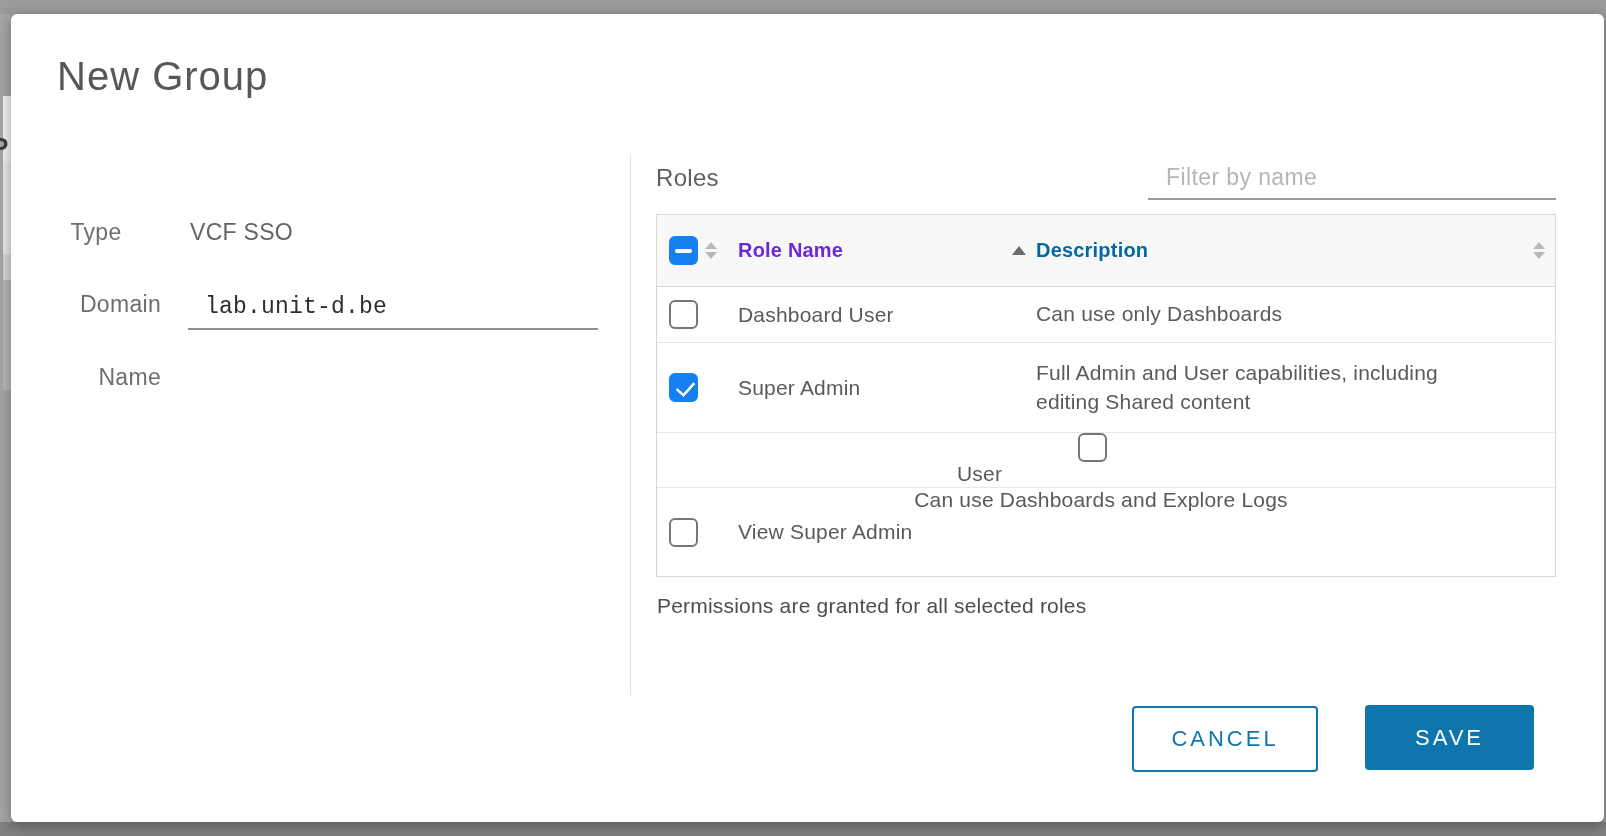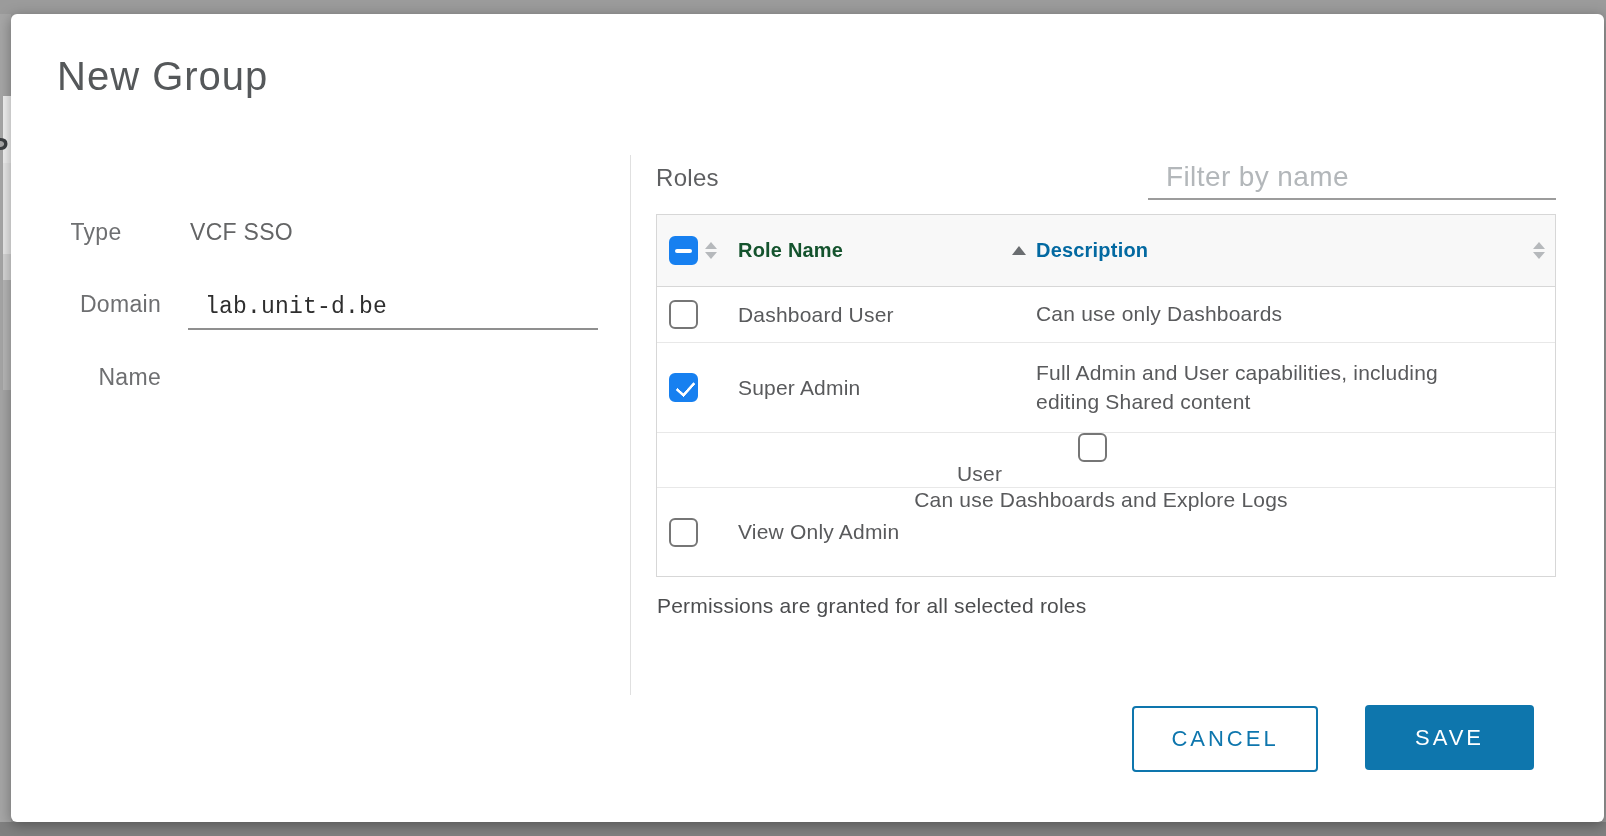--- a/index.html
+++ b/index.html
@@ -49,36 +49,36 @@
   .f-input.domain { top:272px; padding-left:17px; }
   .f-input.name   { top:345px; padding-left:12px; }
   
   .v-divider { position:absolute; left:619px; top:141px; width:1px; height:540px; background:#e0e0e0; }
   
   .roles-heading { position:absolute; left:645px; top:150px; font-size:24px; color:#5e5f61; letter-spacing:0.3px; }
   .filter-input {
     position:absolute; left:1137px; top:142px; width:408px; height:44px;
     border:none; border-bottom:2px solid #9c9c9c; outline:none;
     font-family:"Liberation Sans", sans-serif;
-    font-size:28px; color:#4b4b4b; background:transparent; padding-left:18px; letter-spacing:0.4px;
+    font-size:23px; color:#4b4b4b; background:transparent; padding-left:18px; letter-spacing:0.4px;
   }
   .filter-input::placeholder { color:#b3b7ba; opacity:1; }
   
   .roles-table {
     position:absolute; left:645px; top:200px; width:900px;
     border:1px solid #d7d7d7; background:#fff;
   }
   .trow { display:flex; align-items:center; border-bottom:1px solid #e8e8e8; }
   .trow:last-child { border-bottom:none; }
   .trow.thead { height:72px; background:#f8f8f8; border-bottom:1px solid #d7d7d7; }
   .trow.h57 { height:56px; } .trow.h90 { height:90px; } .trow.h55 { height:55px;flex-direction:column; } .trow.h88 { height:88px; }
   .cell-check { width:81px; padding-left:12px; display:flex; align-items:center; gap:7px; flex-shrink:0; }
   .cell-name  { width:298px; flex-shrink:0; font-size:21px; color:#595a5c; letter-spacing:0.2px; }
   .thead .cell-name { display:flex; align-items:center; justify-content:space-between; padding-right:10px;
-                      font-size:20px; font-weight:bold; color:#14532d; letter-spacing:0.2px; }
+                      font-size:20px; font-weight:bold; color:#6d28d9; letter-spacing:0.2px; }
   .cell-desc  { flex:1; display:flex; align-items:center; justify-content:space-between; padding-right:10px;
                 font-size:21px; color:#595a5c; line-height:1.35; letter-spacing:0.2px; }
   .thead .cell-desc { font-size:20px; font-weight:bold; color:#0369a1; }
   .desc-text { max-width:425px; }
   
   .cb {
     position:relative; width:29px; height:29px; flex-shrink:0;
     border:2px solid #767676; border-radius:6px; background:#fff; cursor:pointer;
   }
   .cb.checked, .cb.indeterminate { background:#1780f0; border-color:#1780f0; }
@@ -184,21 +184,21 @@
       <div class="cell-name">User</div>
       <div class="cell-desc">
           <span class="desc-text">Can use Dashboards and Explore Logs</span>
         </div>
     </div>
 
     <div class="trow h88">
       <div class="cell-check">
           <span class="cb"></span>
         </div>
-      <div class="cell-name">View Only Admin</div>
+      <div class="cell-name">View Super Admin</div>
     </div>
 
   </div>
 
   <div class="roles-note">Permissions are granted for all selected roles</div>
 
   <button class="btn btn-cancel">CANCEL</button>
   <button class="btn btn-save">SAVE</button>
 
 </div>

